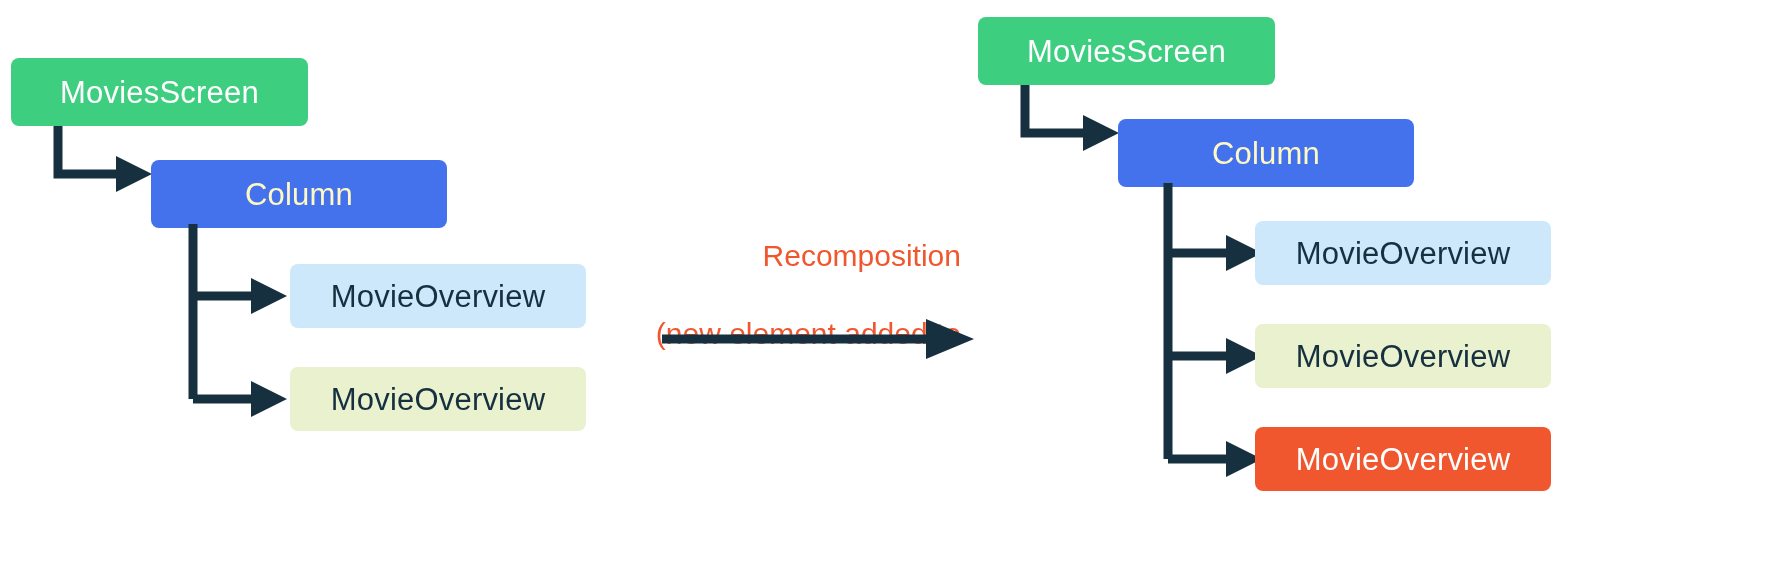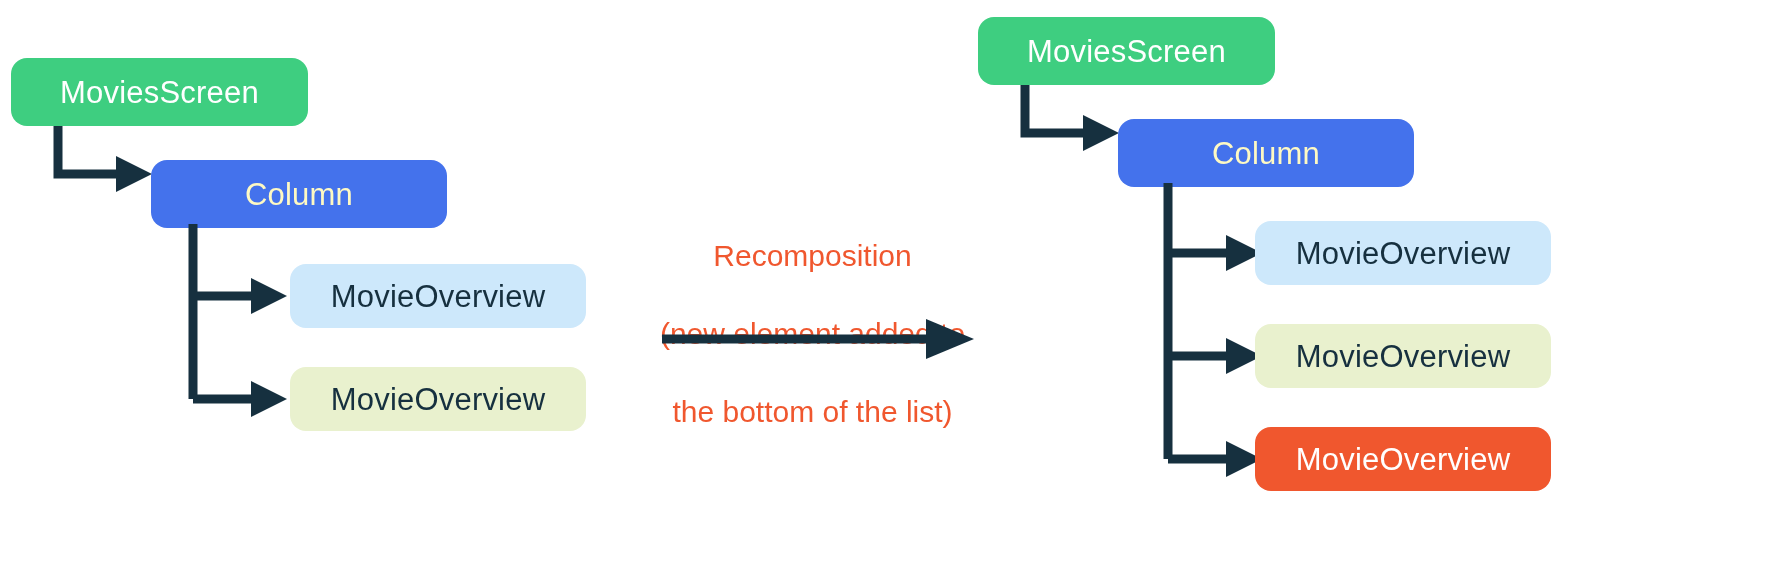--- a/index.html
+++ b/index.html
@@ -16,21 +16,21 @@
   #canvas {
     position: relative;
     width: 1779px;
     height: 584px;
   }
   .node {
     position: absolute;
     display: flex;
     align-items: center;
     justify-content: center;
-    border-radius: 16px;
+    border-radius: 8px;
     box-sizing: border-box;
     font-size: 31px;
     letter-spacing: 0.2px;
     line-height: 1;
     white-space: nowrap;
   }
   .node-label {
     display: block;
   }
   
@@ -83,24 +83,23 @@
   </svg>
 
   <div class="node c-lblue" style="left:290px; top:264px; width:296px; height:64px;">
     <span class="node-label">MovieOverview</span>
   </div>
 
   <div class="node c-lgreen" style="left:290px; top:367px; width:296px; height:64px;">
     <span class="node-label">MovieOverview</span>
   </div>
 
-  <div class="caption" style="left:640px; top:197px; width:345px;">
+  <div class="caption" style="left:616px; top:197px; width:345px;text-align:right;">
     <div>Recomposition</div>
     <div>(new element added to</div>
-    <div>the bottom of the list)</div>
   </div>
 
   <svg class="big-arrow" style="left:658px; top:312px; width:320px; height:54px;" viewBox="0 0 320 54">
     <path d="M4,27 L276,27" fill="none" stroke="#16303F" stroke-width="9"></path>
     <path d="M268,7 L316,27 L268,47 Z" fill="#16303F"></path>
   </svg>
 
   <div class="node c-green" style="left:978px; top:17px; width:297px; height:68px;">
     <span class="node-label">MoviesScreen</span>
   </div>

